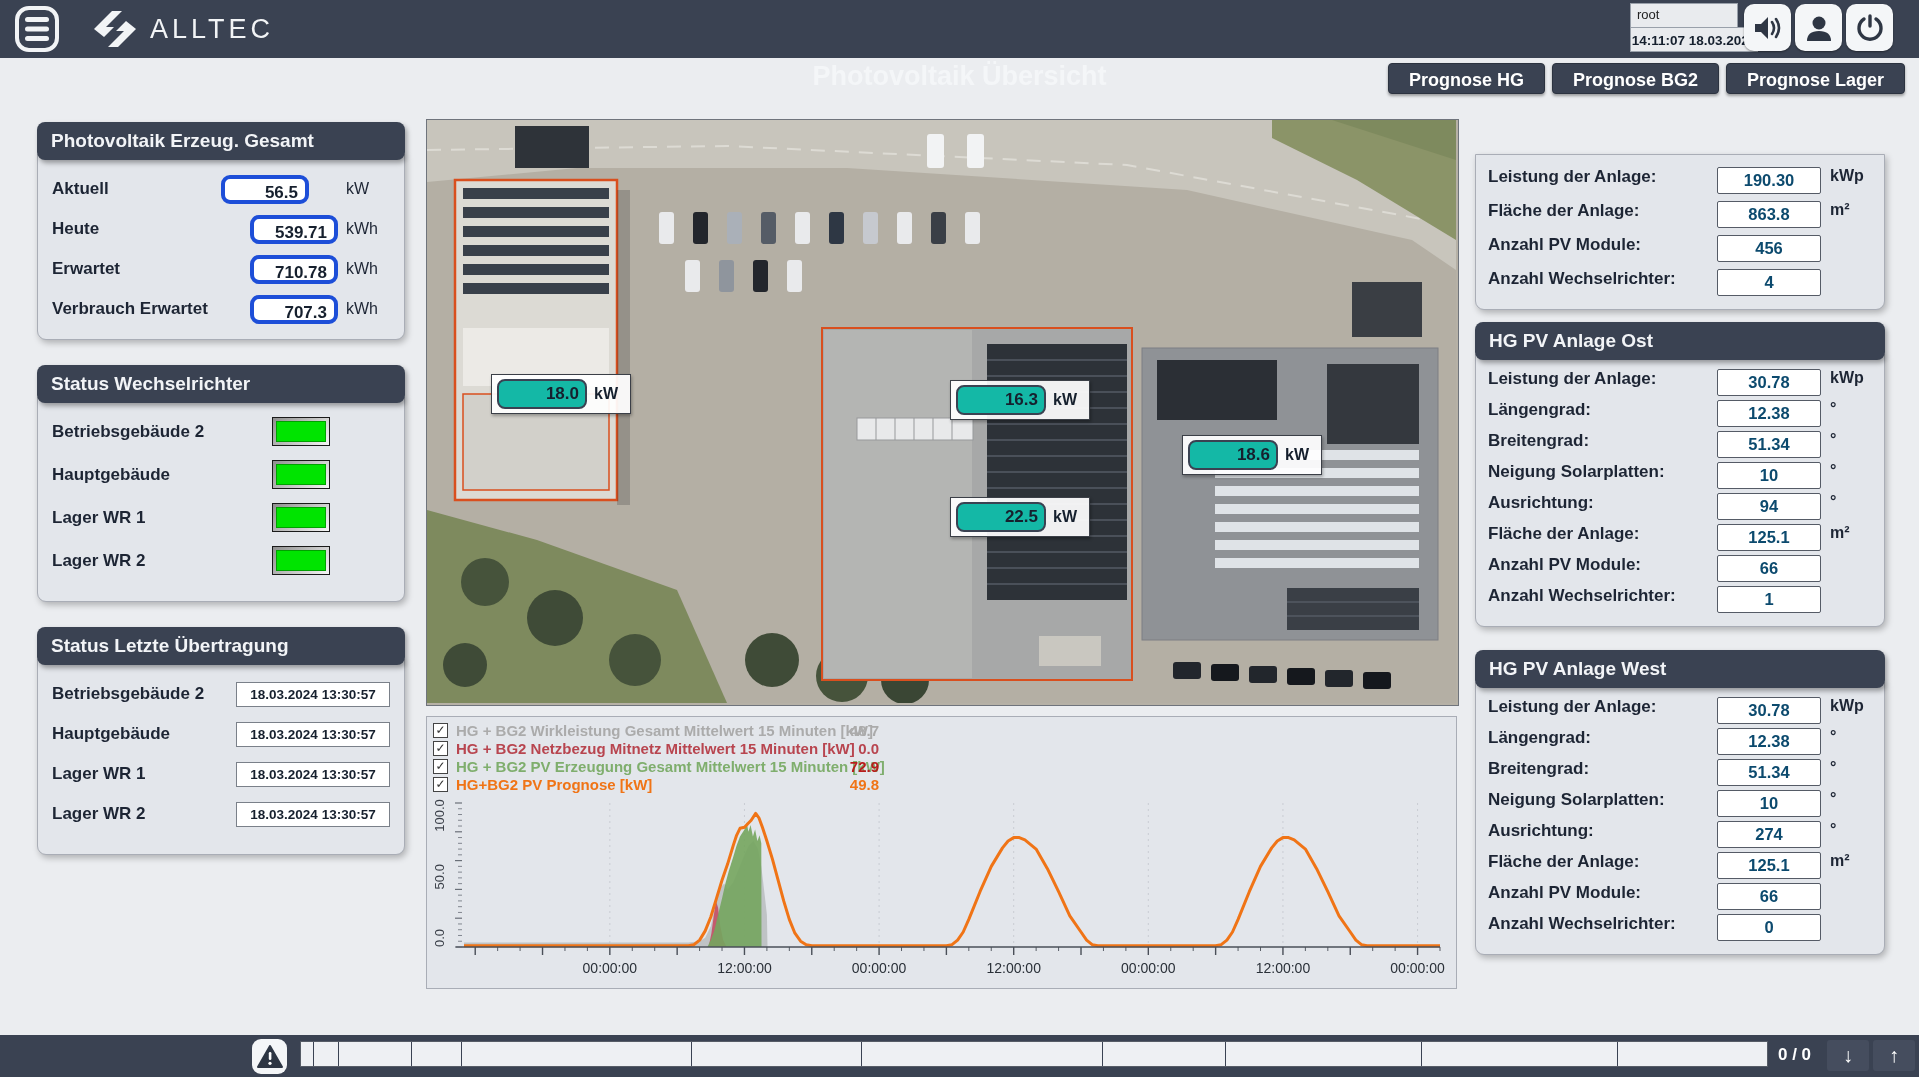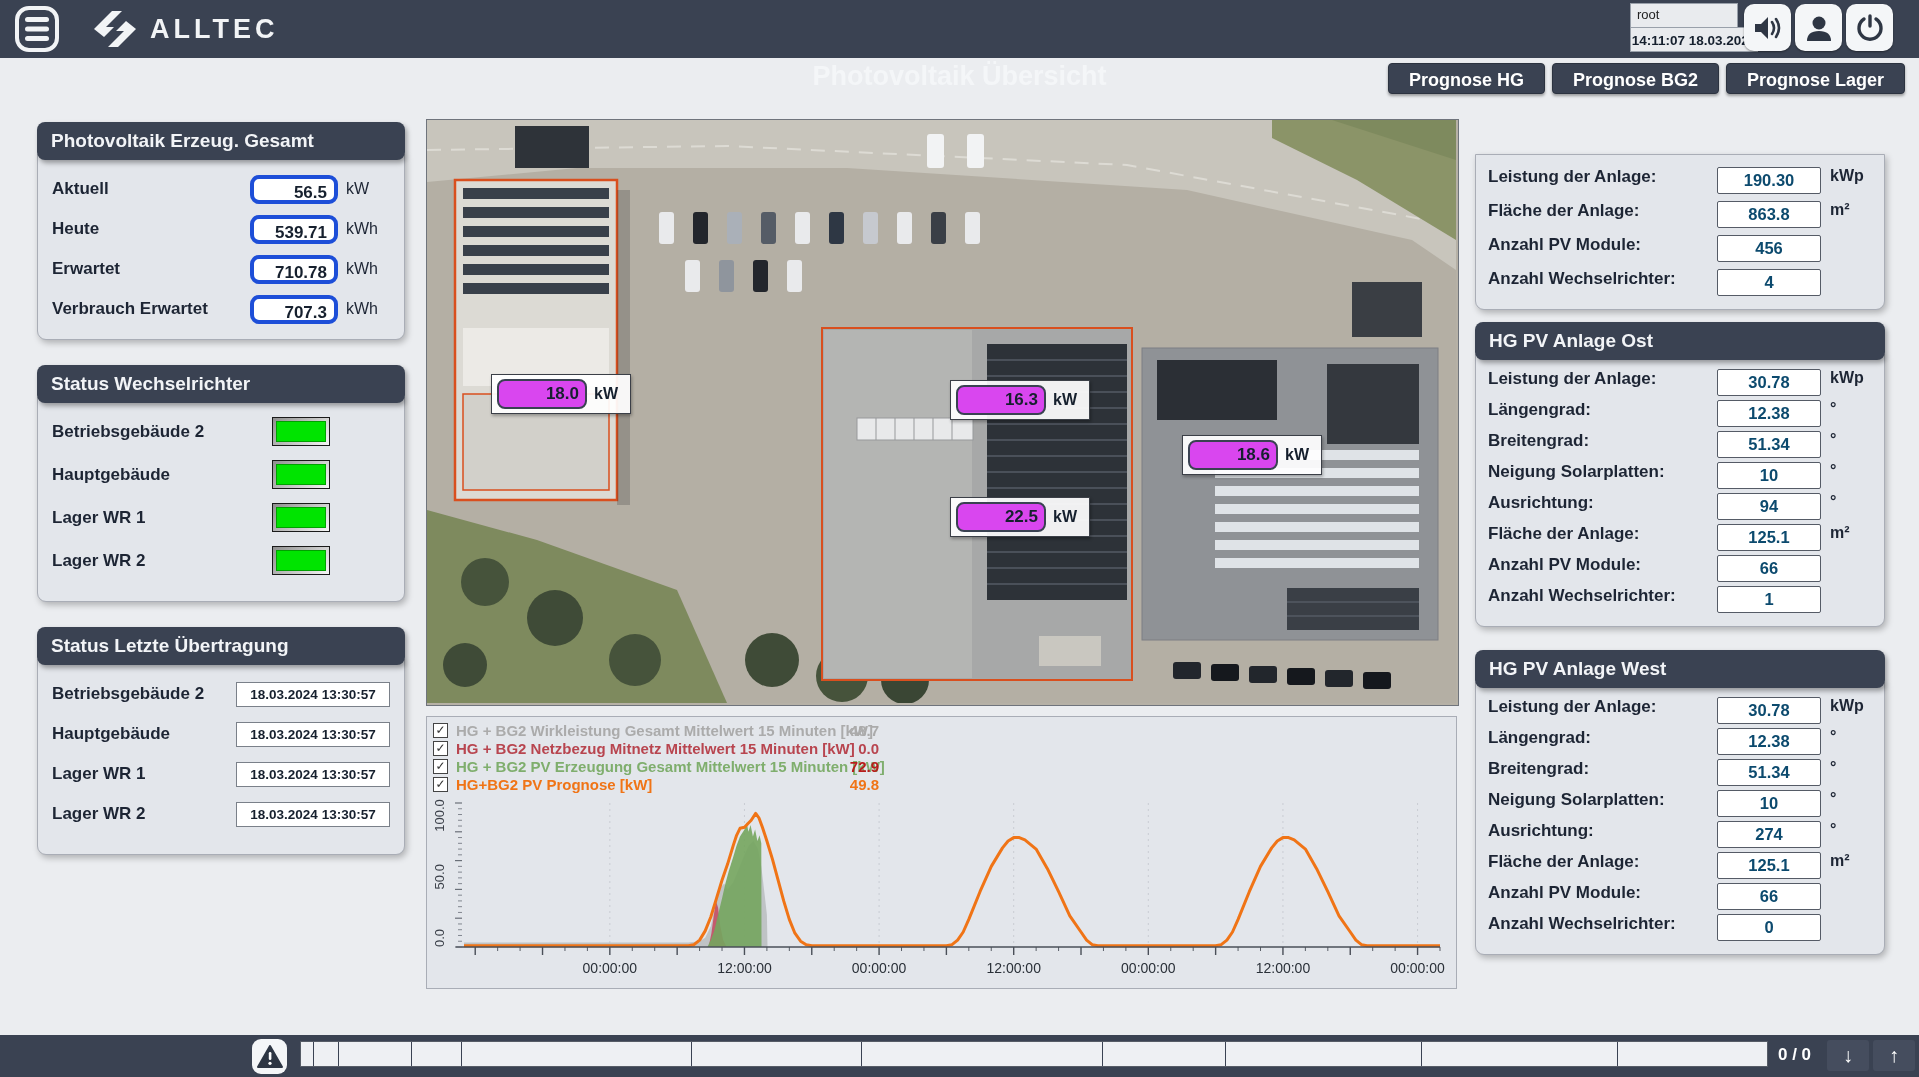--- a/index.html
+++ b/index.html
@@ -1,21 +1,21 @@
 <!DOCTYPE html>
 <html><head>
 <meta charset="utf-8">
 <style>
   html,body{margin:0;padding:0;background:#ebedf0;font-family:"Liberation Sans",sans-serif;}
   .app{position:relative;width:1919px;height:1077px;background:#ebedf0;overflow:hidden;}
   
   .topbar{position:absolute;left:0;top:0;width:1919px;height:58px;background:#3a4252;}
   .hamburger{position:absolute;left:14px;top:6px;width:46px;height:46px;cursor:pointer;}
   .brand{position:absolute;left:92px;top:8px;display:flex;align-items:center;gap:12px;color:#fff;}
-  .brand-text{font-size:27px;font-weight:bold;letter-spacing:4px;color:#f2f4f6;}
+  .brand-text{font-size:27px;font-weight:normal;letter-spacing:4px;color:#f2f4f6;}
   .title{position:absolute;left:0;right:0;top:13px;text-align:center;color:#f4f6f8;font-size:27px;font-weight:bold;pointer-events:none;margin-top:48px;}
   .userbox{position:absolute;left:1630px;top:3px;width:108px;height:30px;background:#e9ebee;border:1px solid #99a0aa;color:#222;font-size:13px;line-height:22px;padding-left:6px;box-sizing:border-box;}
   .timebox{position:absolute;left:1630px;top:27px;width:128px;height:25px;background:#e9ebee;border:1px solid #99a0aa;color:#16202e;font-size:13.5px;font-weight:bold;line-height:25px;text-align:center;box-sizing:border-box;}
   .iconbtn{position:absolute;top:4px;width:47px;height:47px;background:#f4f6f8;border-radius:10px;display:flex;align-items:center;justify-content:center;cursor:pointer;box-shadow:0 1px 2px rgba(0,0,0,.4);}
   
   .navrow{position:absolute;right:14px;top:63px;display:flex;gap:7px;}
   .navbtn{background:#3a4252;color:#fff;font-weight:bold;font-size:18px;padding:4px 20px;height:31px;line-height:24px;border-radius:4px;border:1px solid #2c3340;box-shadow:0 2px 3px rgba(0,0,0,.35);cursor:pointer;box-sizing:border-box;}
   
   .panel{position:absolute;}
   .panel-h{position:relative;height:38px;background:#3a4252;border-radius:8px;color:#f2f4f7;font-size:19px;font-weight:bold;line-height:38px;padding-left:14px;box-shadow:2px 3px 5px rgba(0,0,0,.35);z-index:2;}
@@ -27,21 +27,21 @@
   .led{margin-left:auto;margin-right:60px;width:50px;height:21px;border:1.5px solid #1a1a1a;background:linear-gradient(135deg,#8f8f8f,#f6f6f6);padding:3px;box-sizing:content-box;}
   .led-core{width:100%;height:100%;border:1px solid #00a000;box-sizing:border-box;}
   .tsbox{margin-left:auto;width:154px;height:25px;background:#fff;border:1px solid #7a8089;font-size:13.5px;font-weight:bold;color:#16202e;text-align:center;line-height:23px;box-sizing:border-box;}
   .rrow{display:flex;align-items:flex-start;padding:0 12px;}
   .rrow .lbl{font-size:17px;font-weight:bold;color:#1d2534;}
   .rbox{margin-left:auto;width:104px;height:27px;background:#fff;border:1.5px solid #555b66;border-radius:2px;font-size:16.5px;font-weight:bold;color:#0c4a6e;text-align:center;line-height:25px;box-sizing:border-box;}
   .runit{width:42px;margin-left:9px;font-size:16px;font-weight:bold;color:#1d2534;}
   
   .map{position:absolute;left:426px;top:119px;width:1031px;height:585px;border:1px solid #6f747c;background:#b6b1a6;overflow:hidden;}
   .ovl{position:absolute;display:flex;align-items:center;width:140px;height:40px;background:rgba(255,255,255,.93);border:1px solid #3b3f47;padding:0 5px;box-sizing:border-box;box-shadow:1px 2px 3px rgba(0,0,0,.3);}
-  .ovl .obox{width:90px;height:30px;background:#d946ef;border:2px solid #3a4252;border-radius:8px;font-size:17px;font-weight:bold;color:#16202e;text-align:right;line-height:26px;padding-right:6px;box-sizing:border-box;}
+  .ovl .obox{width:90px;height:30px;background:#14b8a6;border:2px solid #3a4252;border-radius:8px;font-size:17px;font-weight:bold;color:#16202e;text-align:right;line-height:26px;padding-right:6px;box-sizing:border-box;}
   .ovl .ounit{margin-left:7px;font-size:16px;font-weight:bold;color:#16202e;}
   
   .chart{position:absolute;left:426px;top:716px;width:1031px;height:273px;background:#e3e6eb;border:1px solid #a9adb6;box-sizing:border-box;}
   .legend{position:absolute;left:6px;top:5px;width:1000px;}
   .lrow{position:relative;display:flex;align-items:center;height:17px;margin-bottom:1px;}
   .cbx{width:13px;height:13px;background:#fff;border:1px solid #444;margin-right:8px;font-size:12px;line-height:12px;text-align:center;color:#333;cursor:pointer;flex:none;}
   .ltext{font-size:15px;font-weight:bold;white-space:nowrap;}
   .lval{position:absolute;left:370px;width:76px;text-align:right;font-size:15px;font-weight:bold;}
   
   .botbar{position:absolute;left:0;top:1035px;width:1919px;height:42px;background:#3a4252;}
@@ -97,21 +97,21 @@
 
   <div class="navrow" id="navrow">
       <div class="navbtn">Prognose HG</div>
       <div class="navbtn">Prognose BG2</div>
       <div class="navbtn">Prognose Lager</div>
     </div>
 
   <div class="panel" style="left:37px;top:122px;width:368px;height:218px">
     <div class="panel-h">Photovoltaik Erzeug. Gesamt</div>
     <div class="panel-b" id="rows-erzeugung" style="padding-top:14px">
-        <div class="vrow" style="height: 40px;">
+        <div class="vrow" style="height: 40px; gap: 29px;">
           <span class="lbl">Aktuell</span>
           <div class="valbox">56.5</div>
           <span class="unit">kW</span>
         </div>
         <div class="vrow" style="height: 40px;">
           <span class="lbl">Heute</span>
           <div class="valbox">539.71</div>
           <span class="unit">kWh</span>
         </div>
         <div class="vrow" style="height: 40px;">

